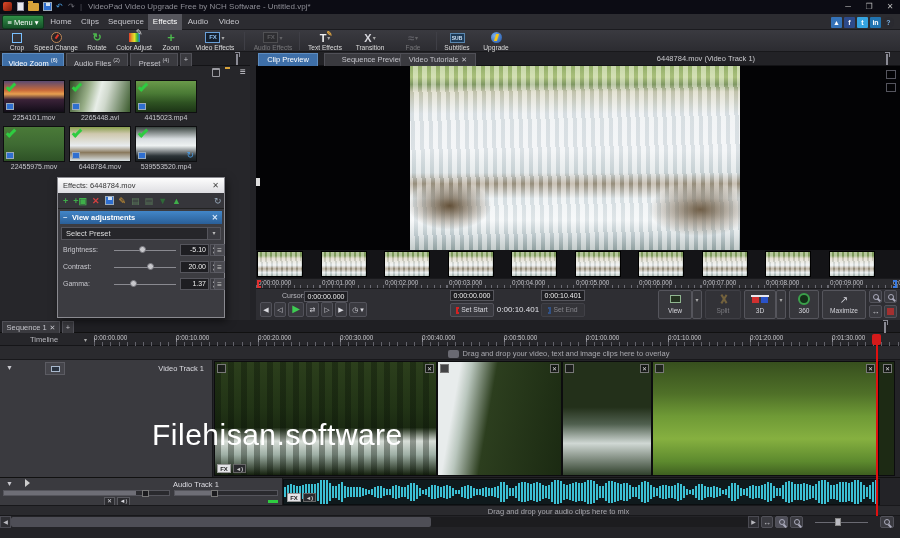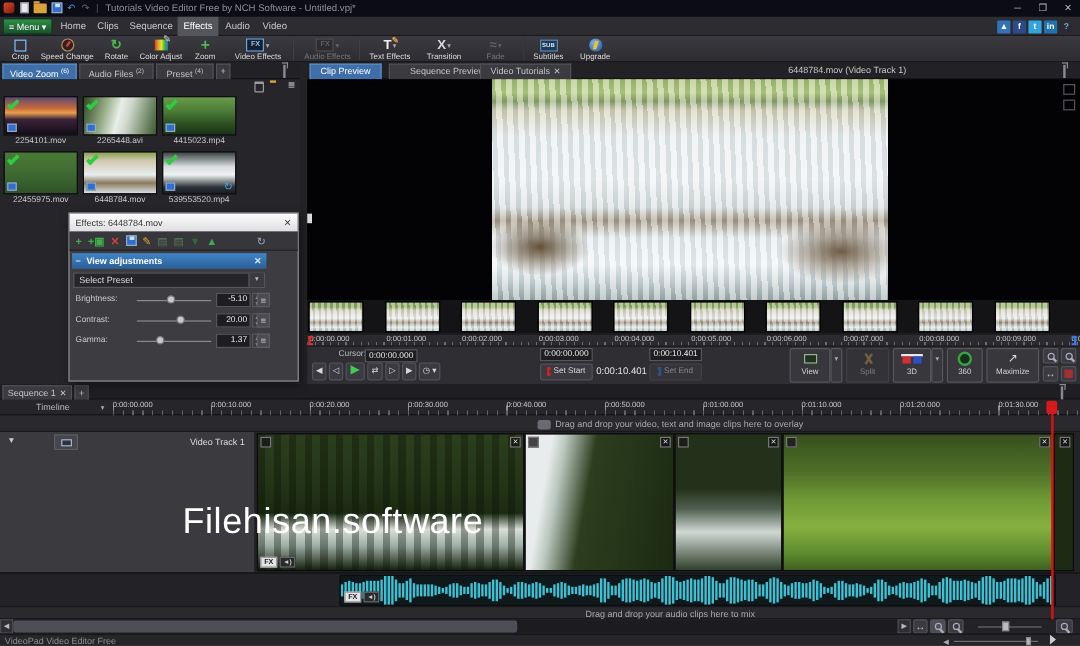--- a/index.html
+++ b/index.html
@@ -71,21 +71,21 @@
 .fbadge{position:absolute;bottom:2px;left:2px;width:8px;height:7px;background:#2f6fd0;border:1px solid #9ab}
 .curv{position:absolute;bottom:1px;right:2px;color:#4a9ae0;font-size:9px}
 .mname{position:absolute;width:66px;text-align:center;font-size:7px;color:#c8c8ce;white-space:nowrap;overflow:hidden}
 .t1{background:linear-gradient(180deg,#5a4a72 0%,#c86a3a 30%,#e8a050 42%,#3a2238 60%,#120d18 100%)}
 .t2{background:linear-gradient(105deg,#2e4a22 0%,#9ab08a 30%,#e8eee8 48%,#cfd8cc 60%,#3a5a2c 100%)}
 .t3{background:linear-gradient(180deg,#6a9a4a 0%,#4a7a35 40%,#2e5222 70%,#1c3416 100%)}
 .t4{background:linear-gradient(180deg,#4a7a38 0%,#3f6b33 50%,#2e5226 100%)}
 .t5{background:linear-gradient(180deg,#8aa04e 0%,#cfc8ae 20%,#e8ecef 55%,#8a7a5e 75%,#d8e0e2 100%)}
 .t6{background:linear-gradient(180deg,#3a4440 0%,#d8dde0 35%,#eef2f2 55%,#2c3438 85%,#181d20 100%)}
 
-#dlg{left:57px;top:177px;width:192px;height:141px;background:#3c3c41;border:1px solid #8a8a90;box-shadow:2px 3px 8px rgba(0,0,0,.55);z-index:6}
+#dlg{left:57px;top:177px;width:168px;height:141px;background:#3c3c41;border:1px solid #8a8a90;box-shadow:2px 3px 8px rgba(0,0,0,.55);z-index:6}
 #dlg-title{position:absolute;left:0;top:0;width:100%;height:15px;background:linear-gradient(#fdfdfd,#dedee2);
   color:#333;font-size:7.5px;line-height:15px;padding-left:5px}
 #dlg-title .x{position:absolute;right:5px;top:0;color:#444;font-size:8px}
 #dlg-tools{position:absolute;left:0;top:15px;width:100%;height:16px;background:#36363b;border-bottom:1px solid #222;
   display:flex;align-items:center;gap:5px;padding-left:5px}
 #dlg-tools .t{font-size:9px;line-height:10px}
 #dlg-head{position:absolute;left:2px;top:33px;width:162px;height:13px;background:linear-gradient(#4286c8,#2a5f98);
   color:#fff;font-size:7.5px;font-weight:bold;line-height:13px;padding-left:12px}
 #dlg-head::before{content:"\2212";position:absolute;left:3px;color:#cfe2f5}
 #dlg-head .x{position:absolute;right:4px;font-weight:bold;color:#d6e8fa}
@@ -219,21 +219,21 @@
 <div id="app">
 
   <div id="titlebar" class="abs">
     <span class="ti app-logo" style="left:3px"></span>
     <span class="ti ico-doc" style="left:17px"></span>
     <span class="ti ico-folder" style="left:28px;top:3px"></span>
     <span class="ti ico-save" style="left:43px"></span>
     <span class="ti u-undo" style="left:56px">↶</span>
     <span class="ti u-redo" style="left:68px">↷</span>
     <span class="ti" style="left:80px;color:#55555e">|</span>
-    <span class="ti" style="left:88px">Tutorials Video Editor Free by NCH Software - Untitled.vpj*</span>
+    <span class="ti" style="left:88px">VideoPad Video Upgrade Free by NCH Software - Untitled.vpj*</span>
     <span class="win-btn" style="right:42px">─</span>
     <span class="win-btn" style="right:21px">❐</span>
     <span class="win-btn" style="right:0">✕</span>
   </div>
 
   <div id="menubar" class="abs">
     <div class="menu-btn">≡ <span>Menu</span> ▾</div>
     <div class="mtab" style="left:48px;width:26px">Home</div>
     <div class="mtab" style="left:78px;width:24px">Clips</div>
     <div class="mtab" style="left:106px;width:40px">Sequence</div>
@@ -539,20 +539,36 @@
       <span class="clx">✕</span>
     </div>
     <div class="clip c5" style="left:878px;width:17px">
       <span class="clx">✕</span>
     </div>
   </div>
 
   <div id="watermark" class="abs">Filehisan.software</div>
 
   <div id="atrack" class="abs">
+    <div id="ahead">
+      <span class="tri abs" style="left:6px;top:2px">▼</span>
+      <span class="ico-spk abs" style="left:22px;top:3px"></span>
+      <span class="tname" style="left:173px;top:2px">Audio Track 1</span>
+      <div class="aslider" style="left:3px;top:12px;width:167px">
+        <span class="fill" style="width:80%"></span>
+          <span class="hnd" style="left:138px"></span>
+        </div>
+      <div class="aslider" style="left:174px;top:12px;width:104px">
+        <span class="fill" style="width:40%"></span>
+          <span class="hnd" style="left:36px"></span>
+        </div>
+      <span class="abtn" style="left:104px;top:19px;width:11px">✕</span>
+      <span class="abtn" style="left:117px;top:19px;width:13px">◄)</span>
+      <span class="gdot" style="left:268px;top:22px"></span>
+    </div>
     <div id="wfclip">
       <div id="wf" style="display:flex">
           <i style="height: 38.5732%; align-self: center;"></i>
           <i style="height: 56.172%; align-self: center;"></i>
           <i style="height: 65.051%; align-self: center;"></i>
           <i style="height: 61.0546%; align-self: center;"></i>
           <i style="height: 51.6797%; align-self: center;"></i>
           <i style="height: 48.8144%; align-self: center;"></i>
           <i style="height: 56.5755%; align-self: center;"></i>
           <i style="height: 67.3057%; align-self: center;"></i>
@@ -772,28 +788,20 @@
         <span class="mag"></span>
       </span>
     <div class="zslider" style="left:815px;top:6px;width:53px">
       <span class="zthumb" style="left:20px"></span>
       </div>
     <span class="mini" style="left:880px;top:0;width:14px;height:12px">
         <span class="mag"></span>
       </span>
   </div>
 
-  <div id="statusbar" class="abs">
-    <span class="status abs" style="left:4px;top:1px">VideoPad Video Editor Free</span>
-    <span class="abs" style="left:786px;top:2px;color:#aab;font-size:6px">◀</span>
-    <div class="zslider" style="left:795px;top:5px;width:70px">
-      <span class="zthumb" style="left:60px;top:-3px;width:4px;height:7px"></span>
-      </div>
-    <span class="ico-spk abs" style="left:872px;top:2px"></span>
-  </div>
 
   <div id="dlg" class="abs">
     <div id="dlg-title">
       <span>Effects: 6448784.mov</span>
       <span class="x">✕</span>
     </div>
     <div id="dlg-tools">
       <span class="t" style="color:#3fae4a;font-weight:bold">+</span>
       <span class="t" style="color:#3fae4a;font-weight:bold">+▣</span>
       <span class="t" style="color:#d44040;font-weight:bold">✕</span>

